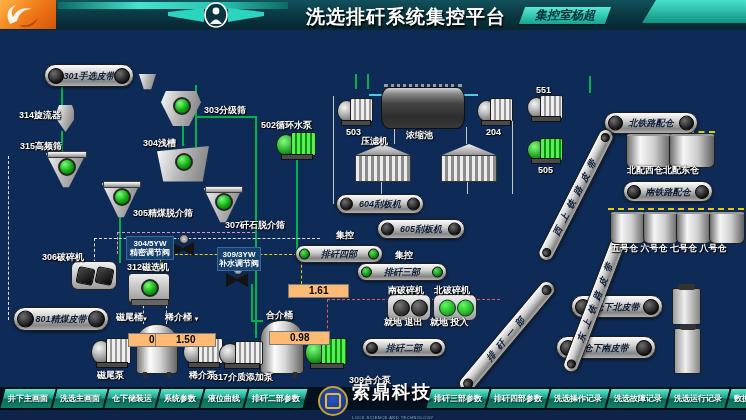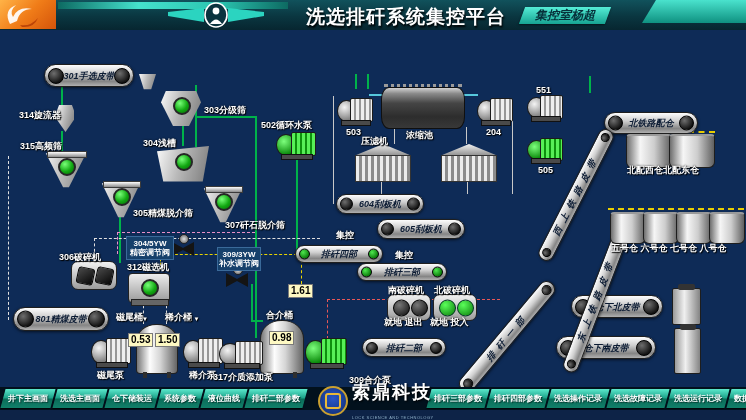--- a/index.html
+++ b/index.html
@@ -19,22 +19,22 @@
        box-shadow:0 1px 2px rgba(0,0,0,.5);}
   .badge span{display:block;transform:skewX(20deg);font:bold italic 12px/17px "Liberation Sans",sans-serif;color:#06303a;}
   .hdr-right{position:absolute;right:0;top:0;width:104px;height:23px;
        background:linear-gradient(180deg,#4ae2cd,#0f9281);clip-path:polygon(14px 0,100% 0,100% 100%,0 100%);}
   
   #stage{position:absolute;inset:0;z-index:1;}
   .pipe{position:absolute;z-index:1;}
   .slabel{position:absolute;color:#fff;font:bold 9px/10px "Liberation Sans",sans-serif;
        white-space:pre;text-shadow:1px 1px 1px #000,0 0 2px #000;z-index:5;}
   .slabel.tiny{font-size:6px;}
-  .vbox{position:absolute;background:#fef9c3;border:1px solid #7a7a7a;color:#000;
-       font:bold 10px/12px "Liberation Sans",sans-serif;padding:0 2px;z-index:6;}
+  .vbox{position:absolute;background:#fdba74;border:1px solid #7a7a7a;color:#000;
+       font:bold 10px/12px "Liberation Sans",sans-serif;padding:0 20px;z-index:6;}
   
   .belt{position:absolute;border-radius:999px;z-index:3;
        background:linear-gradient(180deg,#fdfdfd,#cfcfcf 40%,#858585 78%,#b0b0b0);
        border:1px solid #1f1f1f;display:flex;align-items:center;justify-content:center;
        box-shadow:0 1px 3px rgba(0,0,0,.6);}
   .roller{position:absolute;top:50%;transform:translateY(-50%);border-radius:50%;
        background:radial-gradient(circle at 35% 32%,#6e6e6e,#121212 72%);border:1px solid #000;z-index:2;}
   .roller.green{background:radial-gradient(circle at 35% 32%,#4fe84f,#0a7a0a 72%);}
   .beltlbl{font:bold italic 9px/10px "Liberation Sans",sans-serif;color:#0b1b33;white-space:nowrap;z-index:3;}
   
@@ -186,20 +186,25 @@
       <div class="belt" style="left: 437px; top: 328px; width: 138px; height: 15px; transform: rotate(-50deg);">
         <div class="roller" style="left: 3px; width: 8px; height: 8px;"></div>
         <div class="roller" style="right: 3px; width: 8px; height: 8px;"></div>
         <div class="beltlbl" style="letter-spacing: 6px;">排矸一部</div>
       </div>
       <div class="belt" style="left: 604px; top: 112px; width: 92px; height: 20px;">
         <div class="roller" style="left: 3px; width: 13px; height: 13px;"></div>
         <div class="roller" style="right: 3px; width: 13px; height: 13px;"></div>
         <div class="beltlbl">北铁路配仓</div>
       </div>
+      <div class="belt" style="left: 623px; top: 181px; width: 88px; height: 19px;">
+        <div class="roller" style="left: 3px; width: 12px; height: 12px;"></div>
+        <div class="roller" style="right: 3px; width: 12px; height: 12px;"></div>
+        <div class="beltlbl">南铁路配仓</div>
+      </div>
       <div class="belt" style="left: 571px; top: 295px; width: 90px; height: 21px;">
         <div class="roller" style="left: 3px; width: 14px; height: 14px;"></div>
         <div class="roller" style="right: 3px; width: 14px; height: 14px;"></div>
         <div class="beltlbl">仓下北皮带</div>
       </div>
       <div class="belt" style="left: 556px; top: 336px; width: 98px; height: 21px;">
         <div class="roller" style="left: 3px; width: 14px; height: 14px;"></div>
         <div class="roller" style="right: 3px; width: 14px; height: 14px;"></div>
         <div class="beltlbl">仓下南皮带</div>
       </div>
@@ -299,21 +304,21 @@
       <div class="m screen_tri" style="left: 203px; top: 186px; width: 40px; height: 37px;">
         <i class="cap" style="position: absolute; display: block;"></i>
         <i class="body tribody" style="position: absolute; display: block;"></i>
         <i class="gdot" style="position: absolute; display: block;"></i>
       </div>
       <div class="slabel" style="left: 225px; top: 220px;">307矸石脱介筛</div>
       <div class="m crusher v-squares" style="left: 71px; top: 261px; width: 44px; height: 27px;">
         <i class="cdot c1" style="position: absolute; display: block;"></i>
         <i class="cdot c2" style="position: absolute; display: block;"></i>
       </div>
-      <div class="slabel" style="left: 59px; top: 252px;">306破碎机</div>
+      <div class="slabel" style="left: 42px; top: 252px;">306破碎机</div>
       <div class="vlabel" style="left: 126px; top: 236px; width: 44px;">
         <div>304/5YW</div>
         <div>精密调节阀</div>
       </div>
       <div class="valve" style="left: 172px; top: 241px; width: 22px; height: 16px;"></div>
       <div class="vknob" style="left: 179px; top: 234px; width: 8px; height: 8px;"></div>
       <div class="m magnetic" style="left: 128px; top: 273px; width: 40px; height: 28px;">
         <i class="gdot" style="position: absolute; display: block;"></i>
         <i class="mbase" style="position: absolute; display: block;"></i>
       </div>

